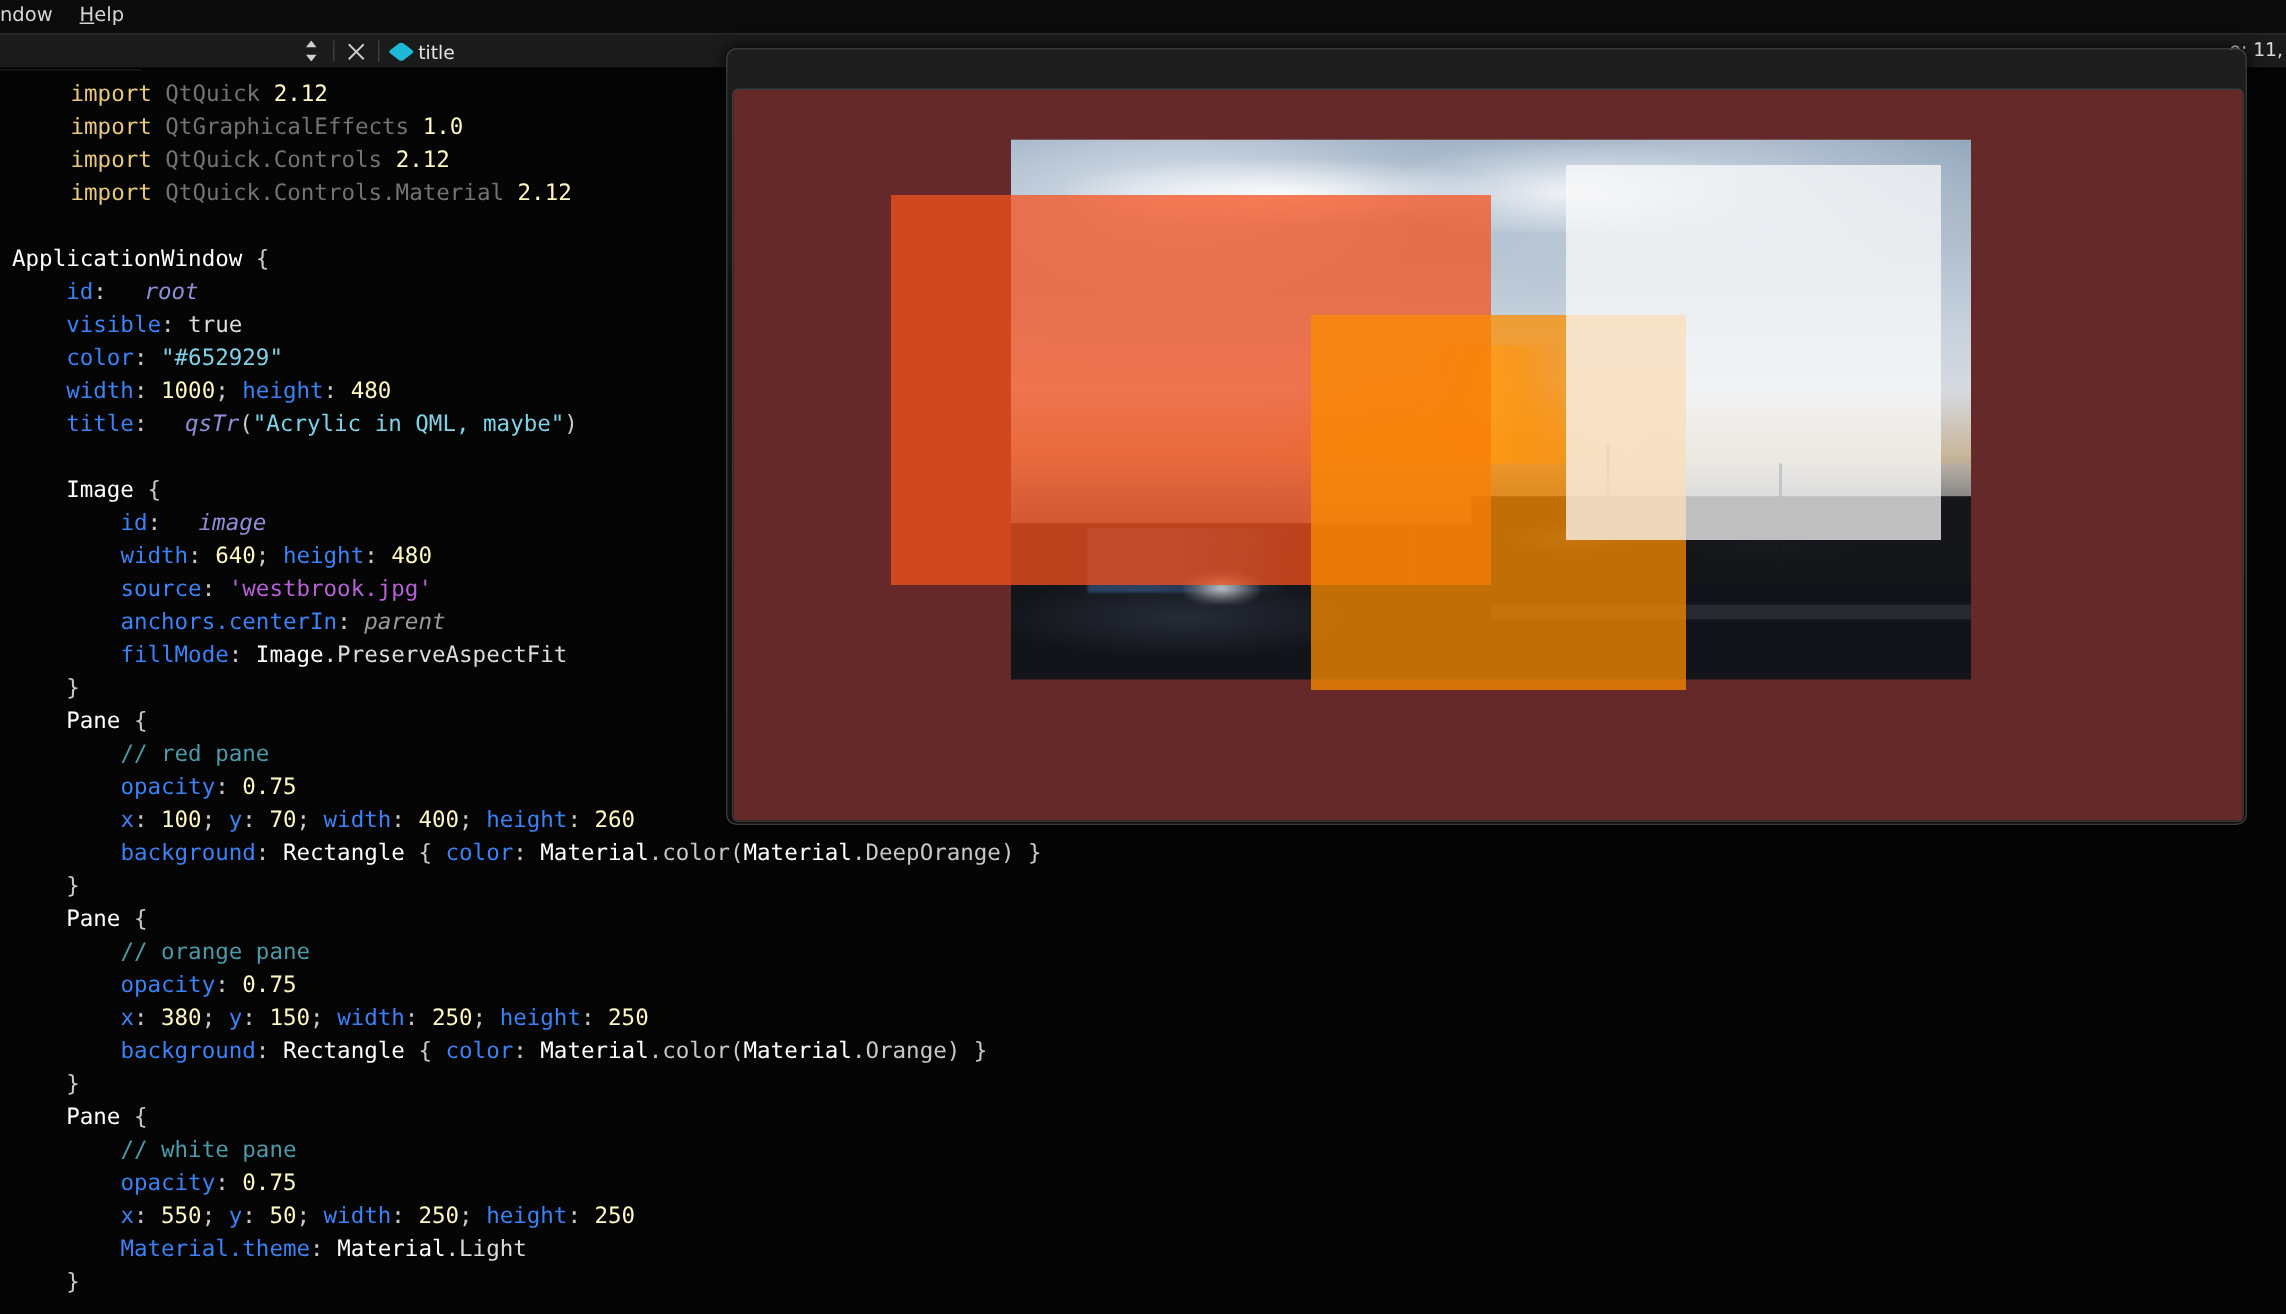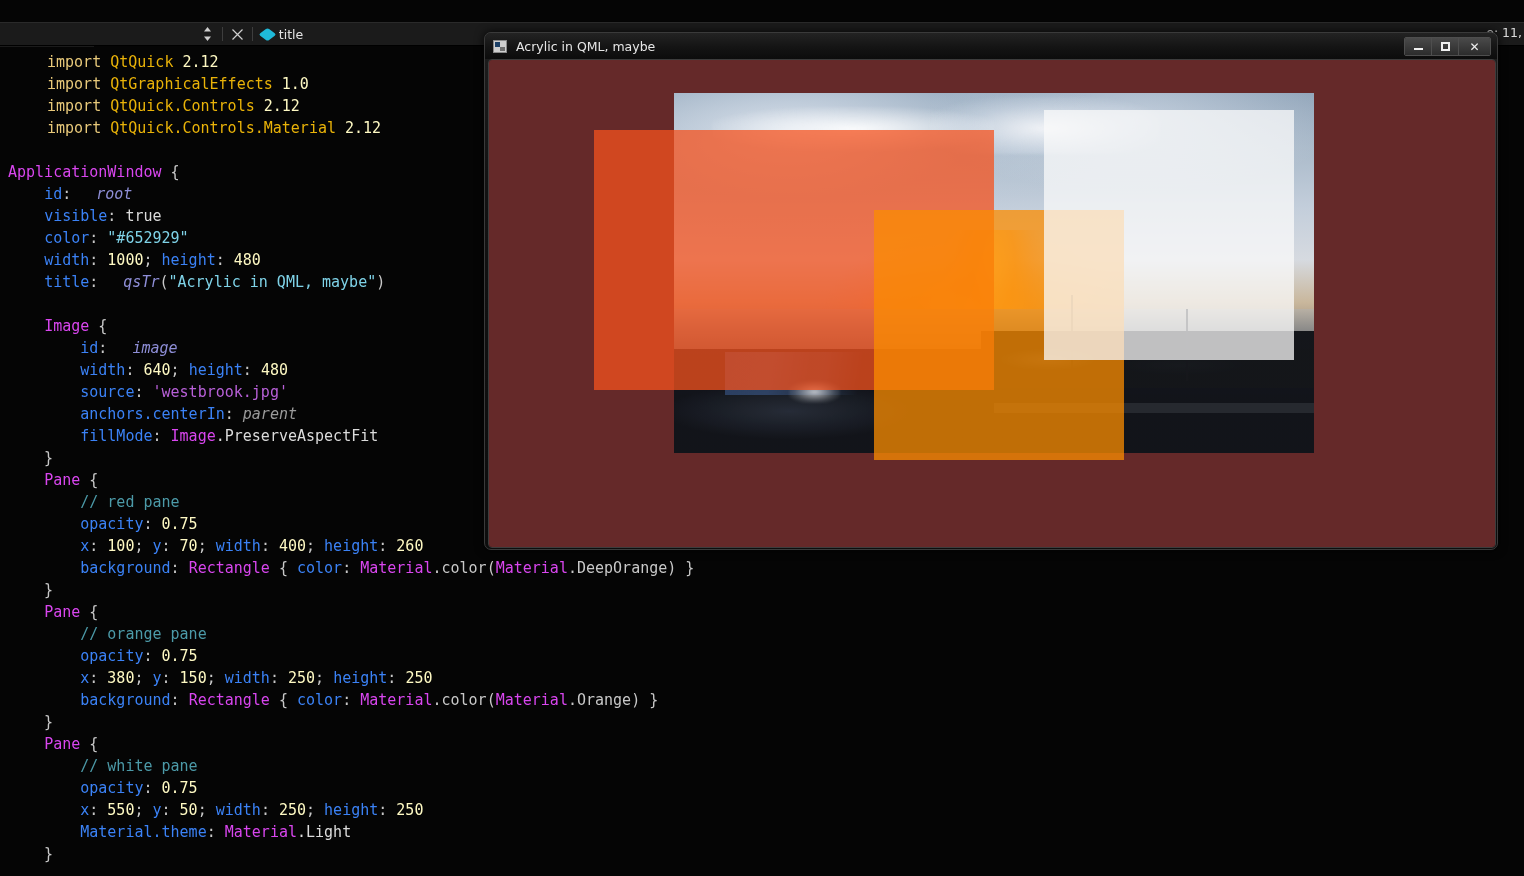--- a/index.html
+++ b/index.html
@@ -141,23 +141,23 @@
     font-family: "DejaVu Sans Mono", monospace;
     font-size: 15px;
     line-height: 22px;
     white-space: pre;
     color: #d8d8d8;
   }
   .ln { height: 22px; }
 
   
   .k-import   { color: #e8c97a; margin-left: 39px; }     
-  .k-module   { color: #eab308; }     
+  .k-module   { color: #737373; }     
   .k-num      { color: #fef9c3; }     
-  .k-type     { color: #d946ef; }     
+  .k-type     { color: #ffffff; }     
   .k-prop     { color: #3b82f6; }     
   .k-id       { color: #8f8fd8; font-style: italic; margin-left: 16px; }  
   .k-parent   { color: #9a9a9a; font-style: italic; }  
   .k-str      { color: #7fd3e8; }     
   .k-str2     { color: #b860d8; margin-top: 48px; }     
   .k-bool     { color: #dcdcdc; text-align: center; }     
   .k-comment  { color: #4c9aa8; }     
   .k-punc     { color: #c8c8c8; }     
   .k-enum     { color: #dcdcdc; }
 
@@ -335,20 +335,24 @@
   .pane { position: absolute; opacity: 0.75; }
   .pane-red   { left: 105px; top: 70px;  width: 400px; height: 260px; }
   .pane-orange{ left: 385px; top: 150px; width: 250px; height: 250px; }
   .pane-white { left: 555px; top: 50px;  width: 250px; height: 250px; }
 </style>
 </head>
 <body>
 
 <div id="root">
 
+  <div class="menubar">
+    <div class="menu-item truncated">ndow</div>
+    <div class="menu-item"><span class="mnemonic">H</span><span>elp</span></div>
+  </div>
 
   <div class="tabbar">
     <div class="file-tab">
       <span class="qml-icon">
         <span class="sheet"></span>
         <span class="lbl">qml</span>
       </span>
       <span class="tab-label">main.qml</span>
     </div>
     <div class="tab-controls">
@@ -372,33 +376,20 @@
     </div>
   </div>
 
   <div class="status-right">e: 11,</div>
 
   <div class="editor" id="editor"><div class="ln"><span class="k-import">import</span><span class="k-module"> QtQuick </span><span class="k-num">2.12</span></div><div class="ln"><span class="k-import">import</span><span class="k-module"> QtGraphicalEffects </span><span class="k-num">1.0</span></div><div class="ln"><span class="k-import">import</span><span class="k-module"> QtQuick.Controls </span><span class="k-num">2.12</span></div><div class="ln"><span class="k-import">import</span><span class="k-module"> QtQuick.Controls.Material </span><span class="k-num">2.12</span></div><div class="ln">&nbsp;</div><div class="ln"><span class="k-type">ApplicationWindow</span><span class="k-punc"> {</span></div><div class="ln"><span class="k-punc">    </span><span class="k-prop">id</span><span class="k-punc">: </span><span class="k-id">root</span></div><div class="ln"><span class="k-punc">    </span><span class="k-prop">visible</span><span class="k-punc">: </span><span class="k-bool">true</span></div><div class="ln"><span class="k-punc">    </span><span class="k-prop">color</span><span class="k-punc">: </span><span class="k-str">"#652929"</span></div><div class="ln"><span class="k-punc">    </span><span class="k-prop">width</span><span class="k-punc">: </span><span class="k-num">1000</span><span class="k-punc">; </span><span class="k-prop">height</span><span class="k-punc">: </span><span class="k-num">480</span></div><div class="ln"><span class="k-punc">    </span><span class="k-prop">title</span><span class="k-punc">: </span><span class="k-id">qsTr</span><span class="k-punc">(</span><span class="k-str">"Acrylic in QML, maybe"</span><span class="k-punc">)</span></div><div class="ln">&nbsp;</div><div class="ln"><span class="k-punc">    </span><span class="k-type">Image</span><span class="k-punc"> {</span></div><div class="ln"><span class="k-punc">        </span><span class="k-prop">id</span><span class="k-punc">: </span><span class="k-id">image</span></div><div class="ln"><span class="k-punc">        </span><span class="k-prop">width</span><span class="k-punc">: </span><span class="k-num">640</span><span class="k-punc">; </span><span class="k-prop">height</span><span class="k-punc">: </span><span class="k-num">480</span></div><div class="ln"><span class="k-punc">        </span><span class="k-prop">source</span><span class="k-punc">: </span><span class="k-str2">'westbrook.jpg'</span></div><div class="ln"><span class="k-punc">        </span><span class="k-prop">anchors.centerIn</span><span class="k-punc">: </span><span class="k-parent">parent</span></div><div class="ln"><span class="k-punc">        </span><span class="k-prop">fillMode</span><span class="k-punc">: </span><span class="k-type">Image</span><span class="k-enum">.PreserveAspectFit</span></div><div class="ln"><span class="k-punc">    }</span></div><div class="ln"><span class="k-punc">    </span><span class="k-type">Pane</span><span class="k-punc"> {</span></div><div class="ln"><span class="k-punc">        </span><span class="k-comment">// red pane</span></div><div class="ln"><span class="k-punc">        </span><span class="k-prop">opacity</span><span class="k-punc">: </span><span class="k-num">0.75</span></div><div class="ln"><span class="k-punc">        </span><span class="k-prop">x</span><span class="k-punc">: </span><span class="k-num">100</span><span class="k-punc">; </span><span class="k-prop">y</span><span class="k-punc">: </span><span class="k-num">70</span><span class="k-punc">; </span><span class="k-prop">width</span><span class="k-punc">: </span><span class="k-num">400</span><span class="k-punc">; </span><span class="k-prop">height</span><span class="k-punc">: </span><span class="k-num">260</span></div><div class="ln"><span class="k-punc">        </span><span class="k-prop">background</span><span class="k-punc">: </span><span class="k-type">Rectangle</span><span class="k-punc"> { </span><span class="k-prop">color</span><span class="k-punc">: </span><span class="k-type">Material</span><span class="k-punc">.color(</span><span class="k-type">Material</span><span class="k-punc">.DeepOrange) }</span></div><div class="ln"><span class="k-punc">    }</span></div><div class="ln"><span class="k-punc">    </span><span class="k-type">Pane</span><span class="k-punc"> {</span></div><div class="ln"><span class="k-punc">        </span><span class="k-comment">// orange pane</span></div><div class="ln"><span class="k-punc">        </span><span class="k-prop">opacity</span><span class="k-punc">: </span><span class="k-num">0.75</span></div><div class="ln"><span class="k-punc">        </span><span class="k-prop">x</span><span class="k-punc">: </span><span class="k-num">380</span><span class="k-punc">; </span><span class="k-prop">y</span><span class="k-punc">: </span><span class="k-num">150</span><span class="k-punc">; </span><span class="k-prop">width</span><span class="k-punc">: </span><span class="k-num">250</span><span class="k-punc">; </span><span class="k-prop">height</span><span class="k-punc">: </span><span class="k-num">250</span></div><div class="ln"><span class="k-punc">        </span><span class="k-prop">background</span><span class="k-punc">: </span><span class="k-type">Rectangle</span><span class="k-punc"> { </span><span class="k-prop">color</span><span class="k-punc">: </span><span class="k-type">Material</span><span class="k-punc">.color(</span><span class="k-type">Material</span><span class="k-punc">.Orange) }</span></div><div class="ln"><span class="k-punc">    }</span></div><div class="ln"><span class="k-punc">    </span><span class="k-type">Pane</span><span class="k-punc"> {</span></div><div class="ln"><span class="k-punc">        </span><span class="k-comment">// white pane</span></div><div class="ln"><span class="k-punc">        </span><span class="k-prop">opacity</span><span class="k-punc">: </span><span class="k-num">0.75</span></div><div class="ln"><span class="k-punc">        </span><span class="k-prop">x</span><span class="k-punc">: </span><span class="k-num">550</span><span class="k-punc">; </span><span class="k-prop">y</span><span class="k-punc">: </span><span class="k-num">50</span><span class="k-punc">; </span><span class="k-prop">width</span><span class="k-punc">: </span><span class="k-num">250</span><span class="k-punc">; </span><span class="k-prop">height</span><span class="k-punc">: </span><span class="k-num">250</span></div><div class="ln"><span class="k-punc">        </span><span class="k-prop">Material.theme</span><span class="k-punc">: </span><span class="k-type">Material</span><span class="k-enum">.Light</span></div><div class="ln"><span class="k-punc">    }</span></div></div>
 
   <div class="appwin">
     <div class="appwin-frame">
 
-      <div class="titlebar">
-        <span class="app-icon"></span>
-        <span class="app-title">Acrylic in QML, maybe</span>
-        <span class="winctls">
-          <span class="winbtn">
-              <span class="dash"></span>
-            </span>
-          <span class="winbtn">
-              <span class="sq"></span>
-            </span>
-          <span class="winbtn">✕</span>
-        </span>
-      </div>
 
       <div class="qml-content">
         <div class="qml-bg" id="qmlbg" style="background: rgb(101, 41, 41);"></div>
 
         <div class="photo">
           <div class="sky"></div>
           <div class="cloudA"></div>
           <div class="cloudB"></div>
           <div class="sunglow"></div>
           <div class="sea"></div>

